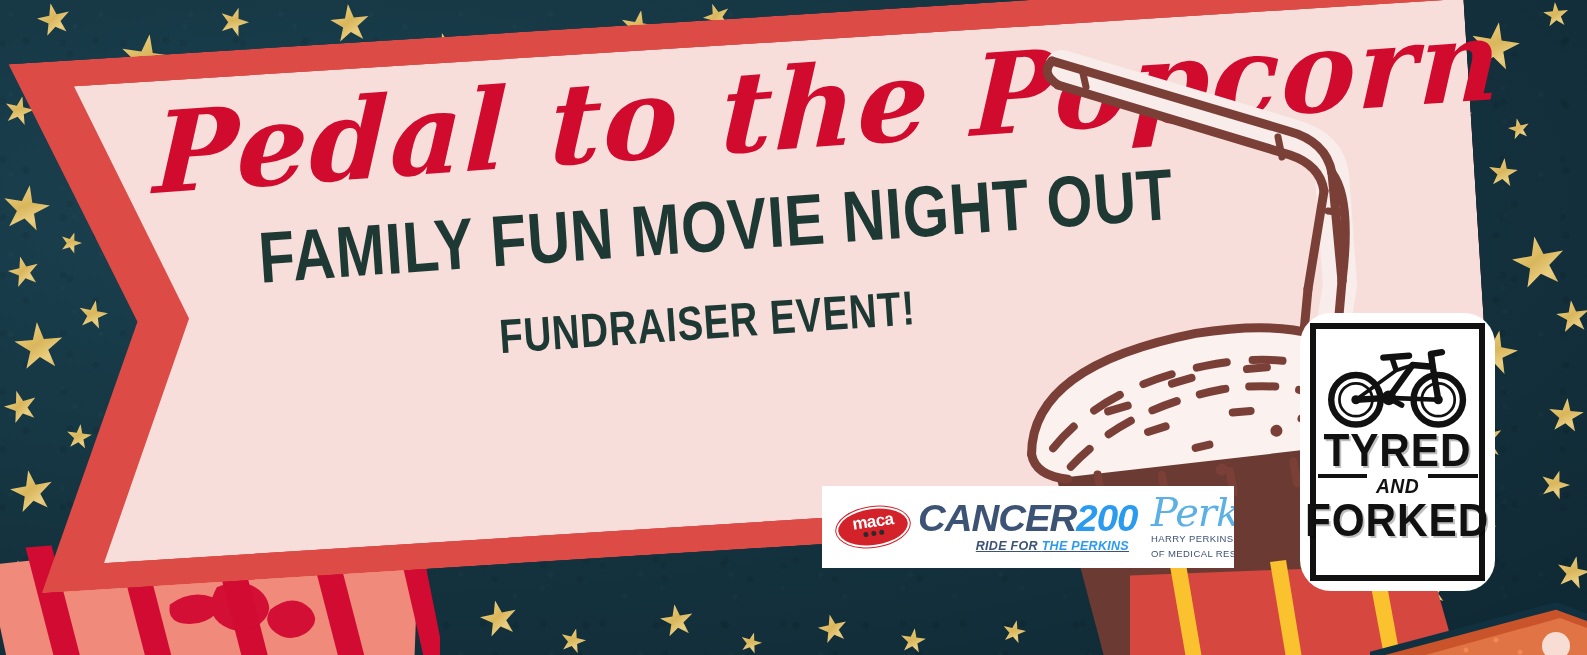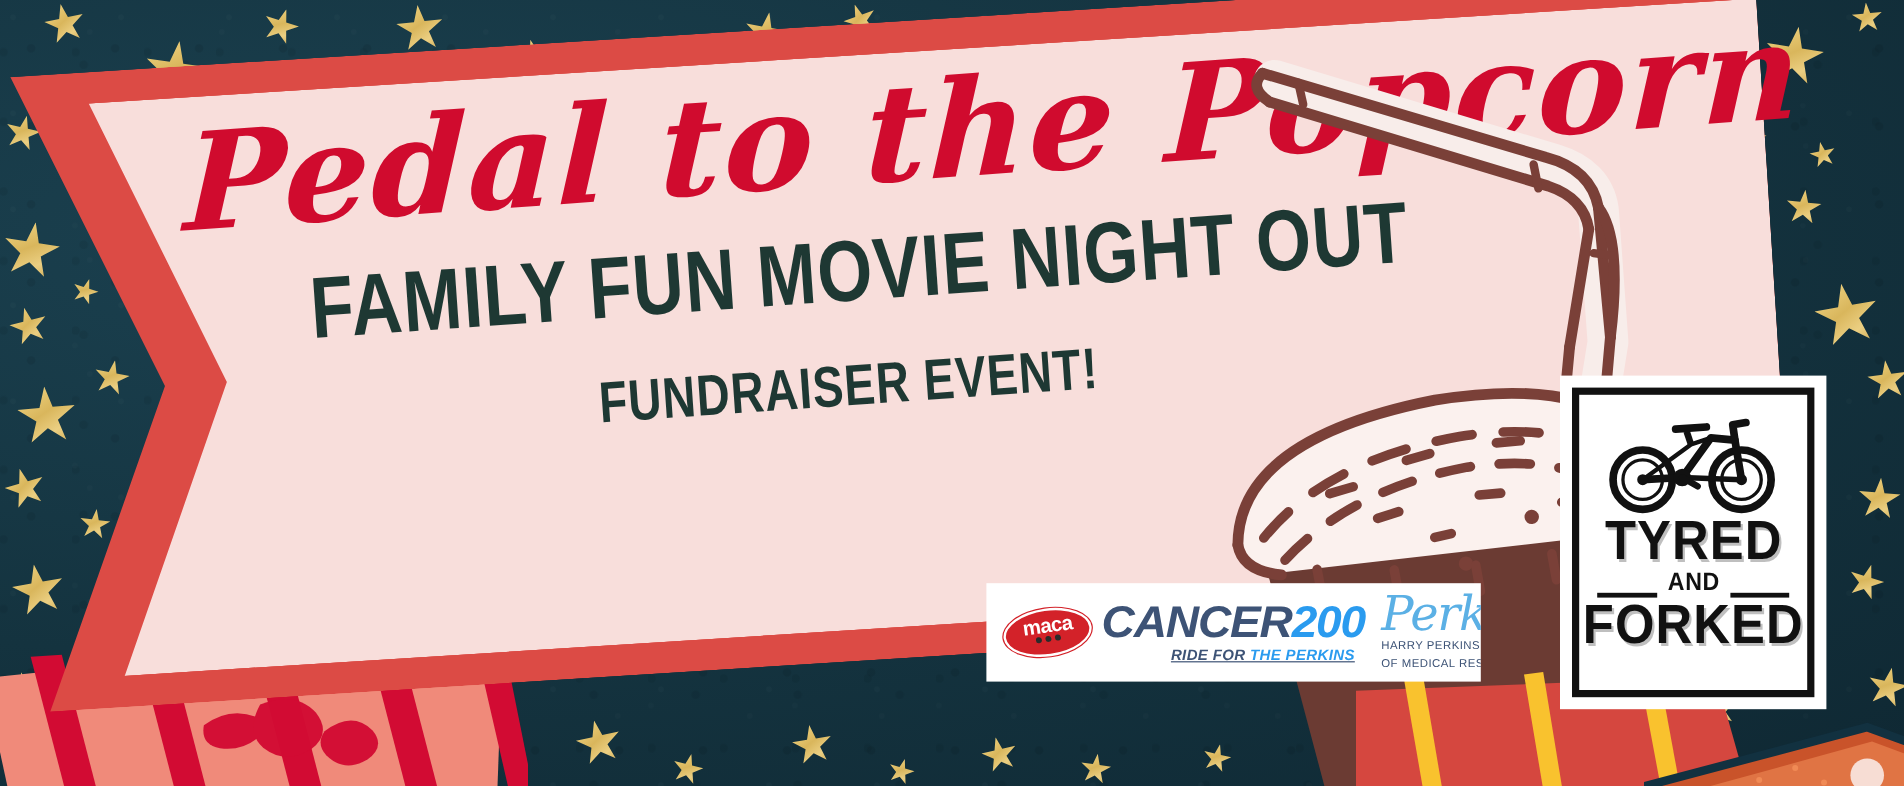--- a/index.html
+++ b/index.html
@@ -219,24 +219,25 @@
     color: #3D5376;
     line-height: 1.25;
     margin-top: 3px;
     white-space: nowrap;
   }
 
   
   .tf-logo {
     position: absolute;
     left: 1300px; top: 313px;
-    width: 222px; height: 278px;
+    width: 195px; height: 278px;
     background: #FFFFFF;
     padding: 10px;
     box-sizing: border-box;
+    border-radius: 31px;
   }
   .tf-inner {
     width: 100%; height: 100%;
     border: 6px solid #111111;
     box-sizing: border-box;
     display: flex;
     flex-direction: column;
     align-items: center;
     justify-content: flex-start;
     padding-top: 14px;
@@ -247,24 +248,25 @@
     font-weight: bold;
     font-size: 46px;
     line-height: .92;
     letter-spacing: 1px;
     color: #111111;
     transform: scaleX(.92);
     text-shadow: 2px 2px 0 rgba(0,0,0,.25);
   }
   .tf-and-row {
     display: flex;
-    align-items: flex-end;
+    align-items: flex-start;
     gap: 7px;
     width: 160px;
     margin: 3px 0 1px;
+    font-style: italic;
   }
   .tf-rule { flex: 1; height: 4px; background: #111111; }
   .tf-and {
     font-family: "Liberation Sans Narrow", "Liberation Sans", sans-serif;
     font-weight: bold;
     font-size: 21px;
     color: #111111;
     letter-spacing: .5px;
     transform: scaleX(.92);
   }

